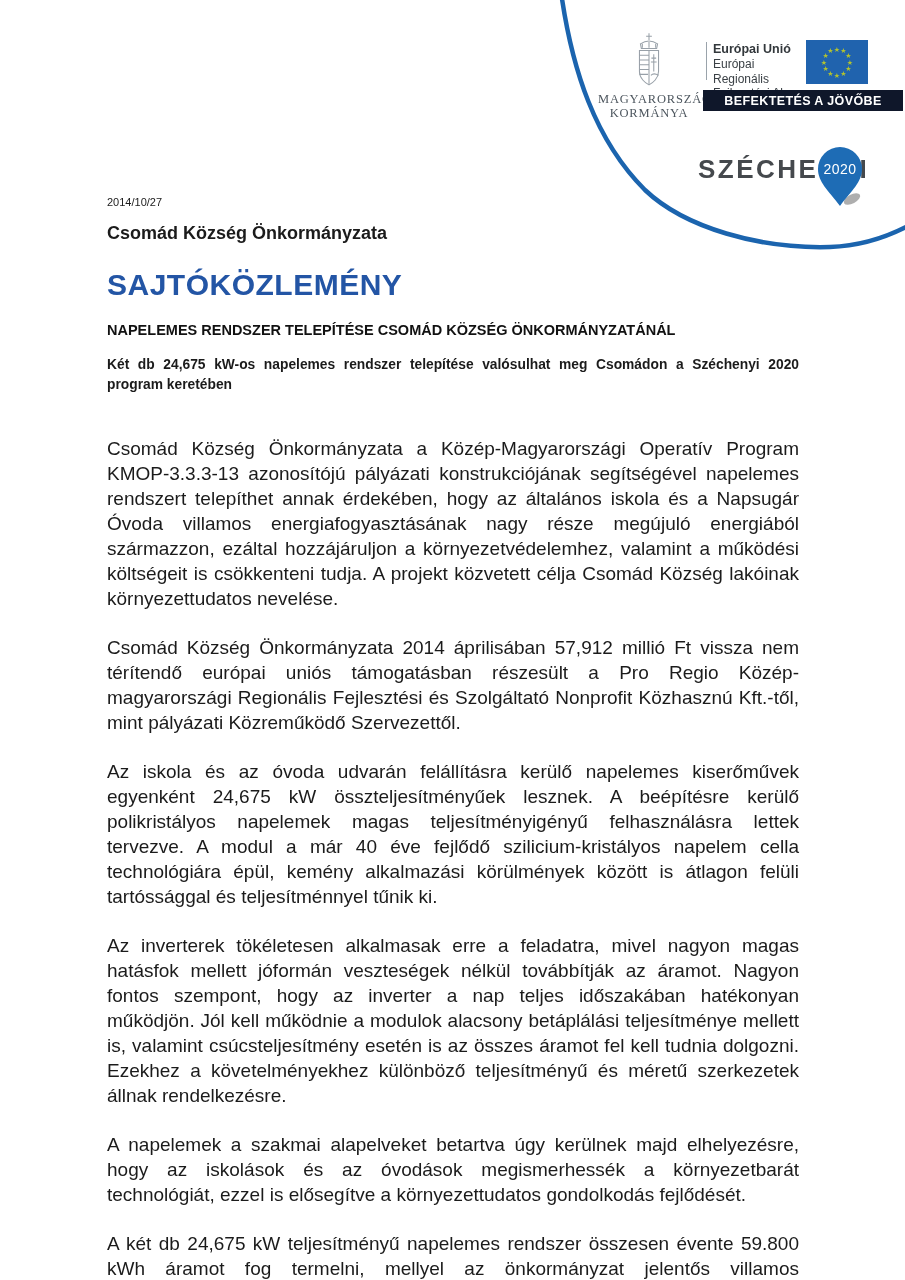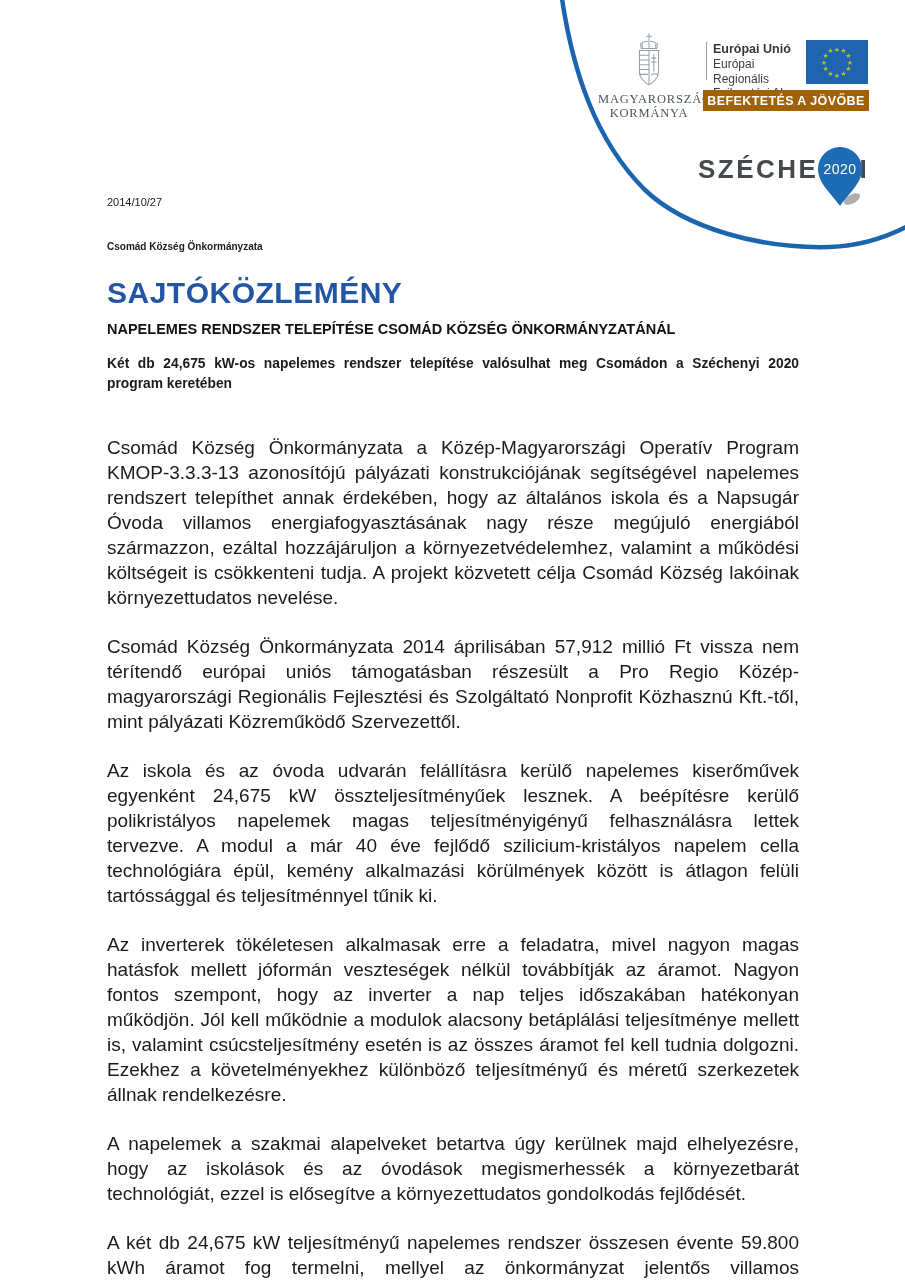--- a/index.html
+++ b/index.html
@@ -31,22 +31,22 @@
     background: #9aa3ab;
   }
 
   .eu-block { position: absolute; left: 713px; top: 42px; width: 92px; }
   .eu-block .eu-line1 { font-size: 12.5px; font-weight: bold; color: #33383c; line-height: 15px; }
   .eu-block .eu-line  { font-size: 12px; color: #3a4045; line-height: 14.5px; }
 
   .eu-flag { position: absolute; left: 806px; top: 40px; }
 
   .banner {
-    position: absolute; left: 703px; top: 90px; width: 166px; height: 21px;
-    background: #a16207; color: #ffffff;
+    position: absolute; left: 703px; top: 90px; width: 200px; height: 21px;
+    background: #0f172a; color: #ffffff;
     font-size: 12.5px; font-weight: bold; letter-spacing: 0.4px;
     display: flex; align-items: center; justify-content: center;
     white-space: nowrap;
   }
 
   .szechenyi { position: absolute; left: 698px; top: 146px; }
   .szechenyi .wordmark {
     font-size: 26px; font-weight: bold; letter-spacing: 2.5px;
     color: #45494d; line-height: 28px; display: inline-block; margin-top: 9px;
   }
@@ -55,28 +55,28 @@
     font-family: "Liberation Sans", sans-serif;
     font-size: 14px; font-weight: 300; letter-spacing: 0.5px;
     fill: #ffffff;
   }
 
   
   .doc {
     position: absolute; left: 107px; top: 196px; width: 692px;
   }
   .doc-date { font-size: 11px; color: #1b1b1b; }
-  .doc-org  { font-size: 10px; font-weight: bold; margin-top: 33px; }
+  .doc-org  { font-size: 18px; font-weight: bold; margin-top: 15px; }
   .doc-title {
     margin-top: 24px;
     font-size: 30px; font-weight: bold; letter-spacing: 0.5px;
     color: #2355a5;
   }
   .doc-subtitle {
-    margin-top: 11px;
+    margin-top: 20px;
     font-size: 14.5px; font-weight: bold; color: #111111;
   }
   .doc-lead {
     margin-top: 17px;
     font-size: 13.8px; font-weight: bold; line-height: 19.5px;
     text-align: justify;
   }
   .doc-paragraphs { margin-top: 42px; }
   .doc-paragraphs p {
     font-size: 19px; line-height: 25px;

